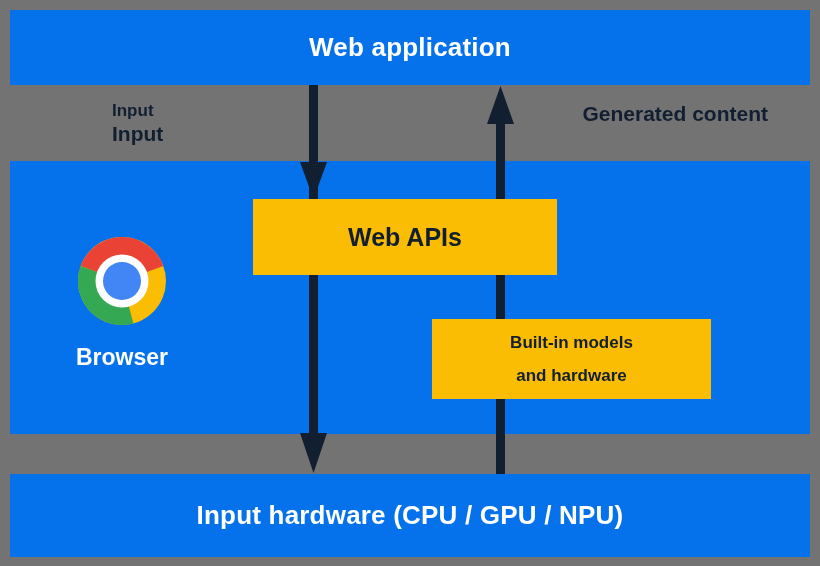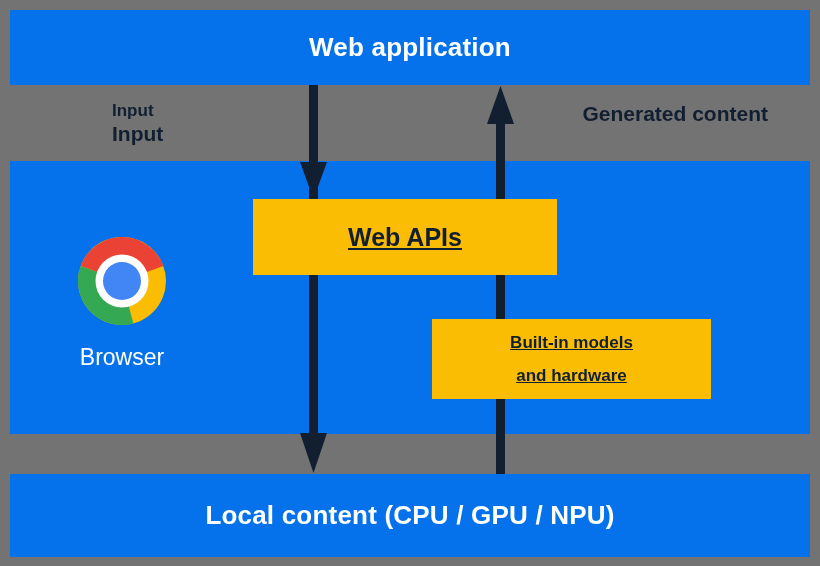--- a/index.html
+++ b/index.html
@@ -36,31 +36,31 @@
   .gap-label--right{right:52px;text-align:right}
   .gap-caption{display:block;font-size:17px;font-weight:700;line-height:20px;color:var(--ink-dark)}
   .gap-strong{display:block;font-size:21px;font-weight:bold;line-height:26px;color:var(--ink-dark)}
 
   .arrow-layer{position:absolute;left:0;top:0;width:820px;height:566px;z-index:2;pointer-events:none}
   .arrow-fill{fill:var(--ink-dark)}
 
   .yellow-box{
     position:absolute;background:var(--box-yellow);z-index:3;
     display:flex;align-items:center;justify-content:center;
-    color:var(--ink-dark);font-weight:bold;text-align:center;text-decoration:underline;
+    color:var(--ink-dark);font-weight:bold;text-align:center;
   }
   .box--webapis{left:253px;top:199px;width:304px;height:76px;font-size:25px}
   .box--builtin{left:432px;top:319px;width:279px;height:80px;font-size:17px;line-height:33px;flex-direction:column}
   .box-line{display:block}
 
   .chrome-icon{position:absolute;left:78px;top:237px;width:88px;height:88px;z-index:1}
   .browser-label{
     position:absolute;left:42px;top:344px;width:160px;z-index:1;
     text-align:center;color:var(--text-white);
-    font-size:23px;font-weight:normal;
+    font-size:23px;font-weight:bold;
   }
 </style>
 </head>
 <body>
 
 <div class="canvas">
 
   <div class="band band--top">
     <span class="band-title">Web application</span>
   </div>
@@ -98,16 +98,16 @@
 
   <div class="yellow-box box--webapis">
     <span>Web APIs</span>
   </div>
   <div class="yellow-box box--builtin">
     <span class="box-line">Built-in models</span>
     <span class="box-line">and hardware</span>
   </div>
 
   <div class="band band--bottom">
-    <span class="band-title">Local content (CPU / GPU / NPU)</span>
+    <span class="band-title">Input hardware (CPU / GPU / NPU)</span>
   </div>
 
 </div>
 
 </body></html>

